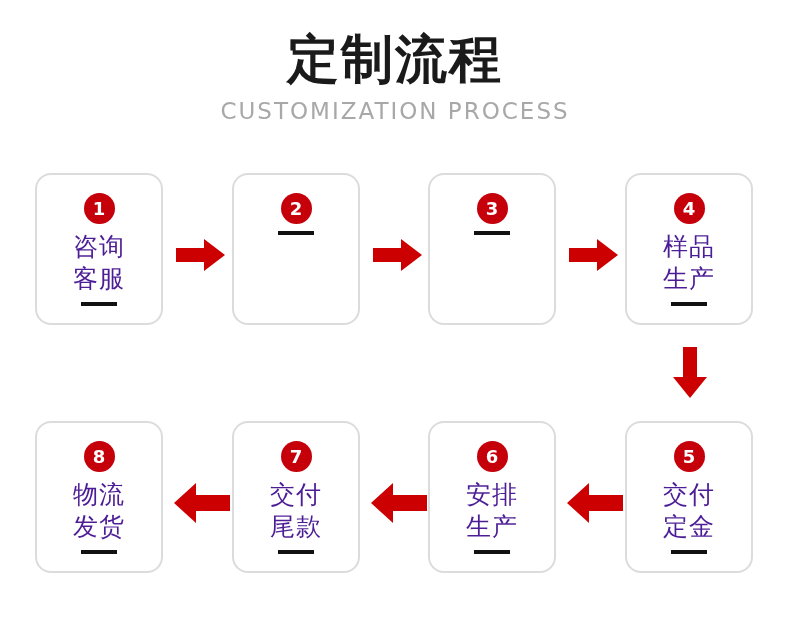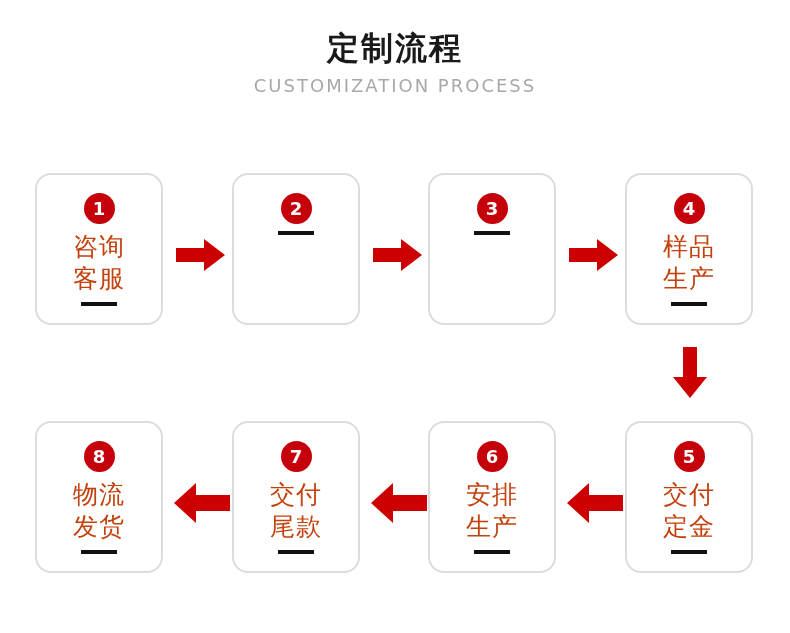--- a/index.html
+++ b/index.html
@@ -17,29 +17,29 @@
 
   
   .header {
     position: absolute;
     top: 30px;
     left: 0;
     width: 790px;
     text-align: center;
   }
   .title {
-    font-size: 32px;
+    font-size: 52px;
     font-weight: 700;
     color: #1a1a1a;
     line-height: 1.15;
     letter-spacing: 2px;
   }
   .subtitle {
     margin-top: 8px;
-    font-size: 18px;
+    font-size: 23px;
     font-weight: 400;
     color: #a8a8a8;
     letter-spacing: 2.0px;
   }
 
   
   .flow {
     position: absolute;
     left: 0;
     top: 0;
@@ -71,21 +71,21 @@
     display: flex;
     align-items: center;
     justify-content: center;
     line-height: 1;
     flex: none;
   }
   .step-label {
     margin-top: 7px;
     font-size: 25px;
     font-weight: 500;
-    color: #c2410c;
+    color: #4c1d95;
     line-height: 1.28;
     text-align: center;
     letter-spacing: 1px;
   }
   .rule {
     margin-top: 7px;
     width: 36px;
     height: 4px;
     background: #111111;
   }

